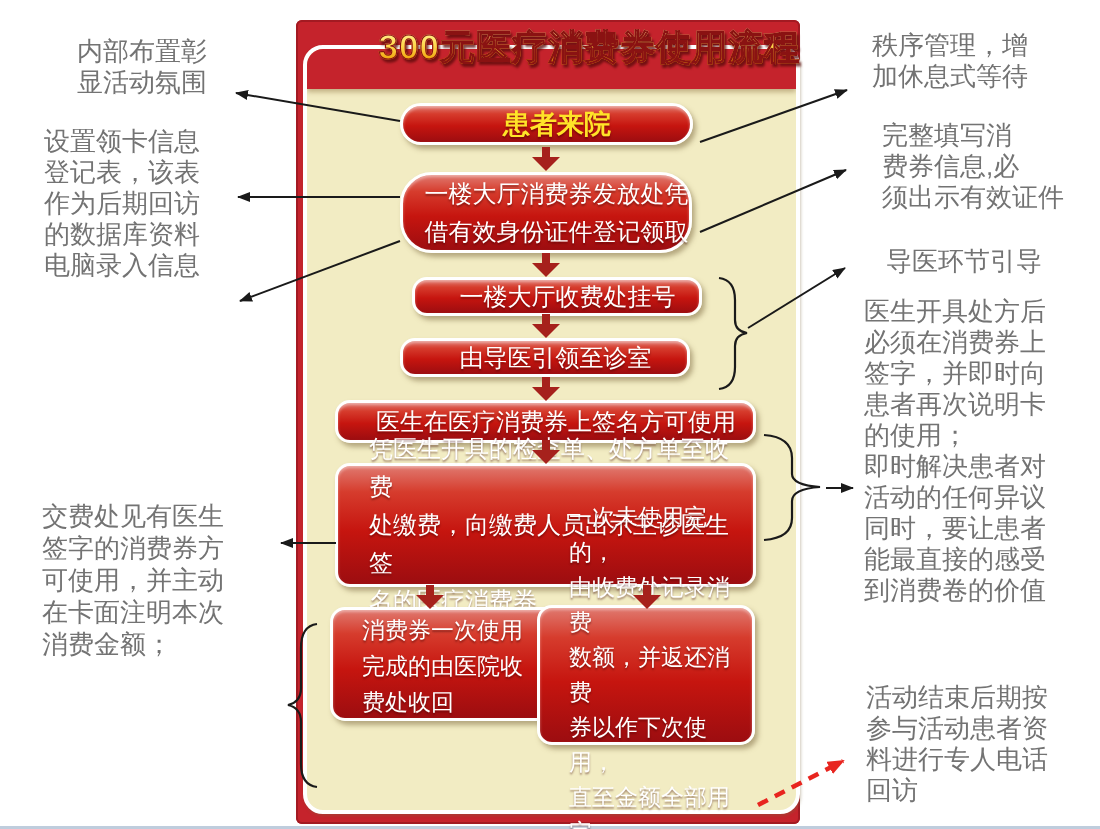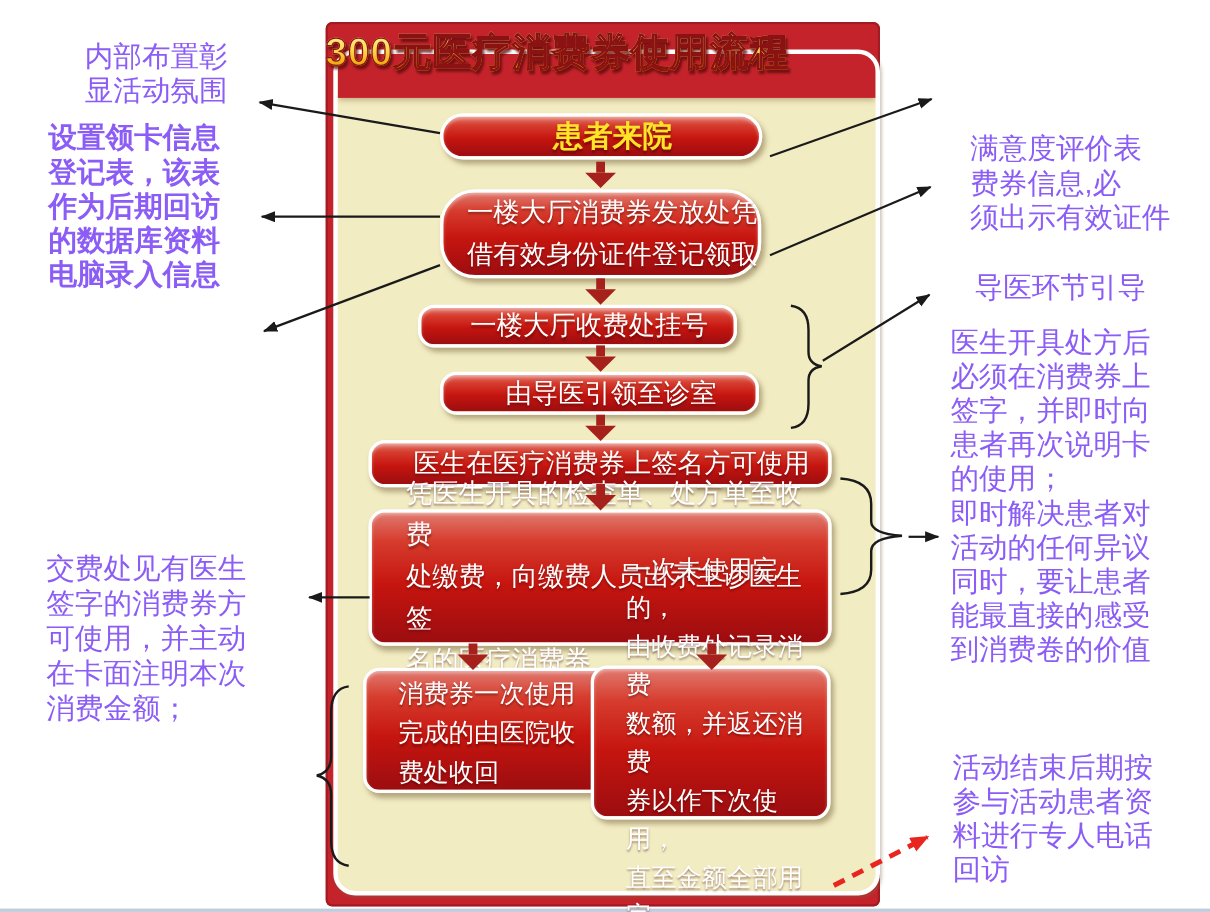--- a/index.html
+++ b/index.html
@@ -8,21 +8,21 @@
 
   
   .panel{position:absolute;left:296px;top:20px;width:504px;height:804px;
          background:#c5232c;border-radius:6px;
          box-shadow:inset 0 0 0 2px #a31a22;}
   .panel-inner{position:absolute;left:303px;top:45px;width:489px;height:761px;
          background:#f2ecc3;border:4px solid #ffffff;border-radius:20px;
          overflow:hidden;box-shadow:1px 2px 3px rgba(120,100,60,.35);}
   .title-band{position:absolute;left:0;top:0;width:100%;height:40px;background:#c5232c;
          box-shadow:0 3px 5px rgba(130,100,50,.45);}
-  .slide-title{position:absolute;left:296px;top:24px;width:504px;text-align:left;
+  .slide-title{position:absolute;left:296px;top:24px;width:504px;text-align:right;
          font-size:35px;font-weight:bold;letter-spacing:1px;
          color:#ffd43b;
          background:linear-gradient(180deg,#fff6b0 5%,#ffd94e 45%,#ee9f06 78%,#ffce3c 100%);
          -webkit-background-clip:text;background-clip:text;
          -webkit-text-fill-color:transparent;
          -webkit-text-stroke:1.2px #8a1212;
          filter:drop-shadow(2px 3px 1px rgba(90,10,10,.75));
          z-index:6;}
 
   
@@ -39,21 +39,21 @@
   .yellow-label{color:#ffe428;font-weight:bold;font-size:27px;}
 
   
   .flow-arrow{position:absolute;width:30px;z-index:4;}
   .flow-arrow .stem{width:8px;height:10px;margin:0 auto;background:#a6211c;}
   .flow-arrow .head{width:0;height:0;margin:0 auto;
          border-left:14px solid transparent;border-right:14px solid transparent;
          border-top:14px solid #a6211c;}
 
   
-  .ann{position:absolute;font-size:26px;line-height:31px;color:#8b5cf6;
+  .ann{position:absolute;font-size:26px;line-height:31px;color:#737373;
        white-space:pre-line;z-index:5;}
   .ann.center{text-align:center;}
 
   
   #overlay{position:absolute;left:0;top:0;z-index:5;pointer-events:none;}
 
   .page-bottom-edge{position:absolute;left:0;top:826px;width:1100px;height:3px;
        background:#bfcddd;}
 </style>
 </head>
@@ -69,21 +69,21 @@
 
   <div class="flow-box capsule" style="left:400px;top:103px;width:293px;height:42px;">
     <div class="box-label yellow-label">患者来院</div>
   </div>
 
   <div class="flow-box" style="left:400px;top:172px;width:292px;height:81px;border-radius:32px;">
     <div class="box-label">一楼大厅消费券发放处凭
 借有效身份证件登记领取</div>
   </div>
 
-  <div class="flow-box" style="left:380px;top:277px;width:290px;height:39px;">
+  <div class="flow-box" style="left:412px;top:277px;width:290px;height:39px;">
     <div class="box-label">一楼大厅收费处挂号</div>
   </div>
 
   <div class="flow-box" style="left:400px;top:338px;width:290px;height:39px;">
     <div class="box-label">由导医引领至诊室</div>
   </div>
 
   <div class="flow-box" style="left:335px;top:400px;width:421px;height:43px;justify-content:flex-end;">
     <div class="box-label">医生在医疗消费券上签名方可使用</div>
   </div>
@@ -132,32 +132,34 @@
       <div class="stem"></div>
       <div class="head"></div>
     </div>
   <div class="flow-arrow" style="left:632px;top:585px;">
       <div class="stem"></div>
       <div class="head"></div>
     </div>
 
   <div class="ann center" style="left:52px;top:36px;width:180px;">内部布置彰
 显活动氛围</div>
-  <div class="ann" style="left:44px;top:110px;font-weight:bold;">设置领卡信息
+  <div class="ann" style="left:44px;top:126px;">设置领卡信息
 登记表，该表
 作为后期回访
 的数据库资料
 电脑录入信息</div>
   <div class="ann" style="left:42px;top:472px;line-height:32px;margin-top:28px;">交费处见有医生
 签字的消费券方
 可使用，并主动
 在卡面注明本次
 消费金额；</div>
 
-  <div class="ann" style="left:882px;top:120px;">满意度评价表
+  <div class="ann" style="left:872px;top:30px;">秩序管理，增
+加休息式等待</div>
+  <div class="ann" style="left:882px;top:120px;">完整填写消
 费券信息,必
 须出示有效证件</div>
   <div class="ann" style="left:886px;top:246px;">导医环节引导</div>
   <div class="ann" style="left:864px;top:296px;">医生开具处方后
 必须在消费券上
 签字，并即时向
 患者再次说明卡
 的使用；
 即时解决患者对
 活动的任何异议

